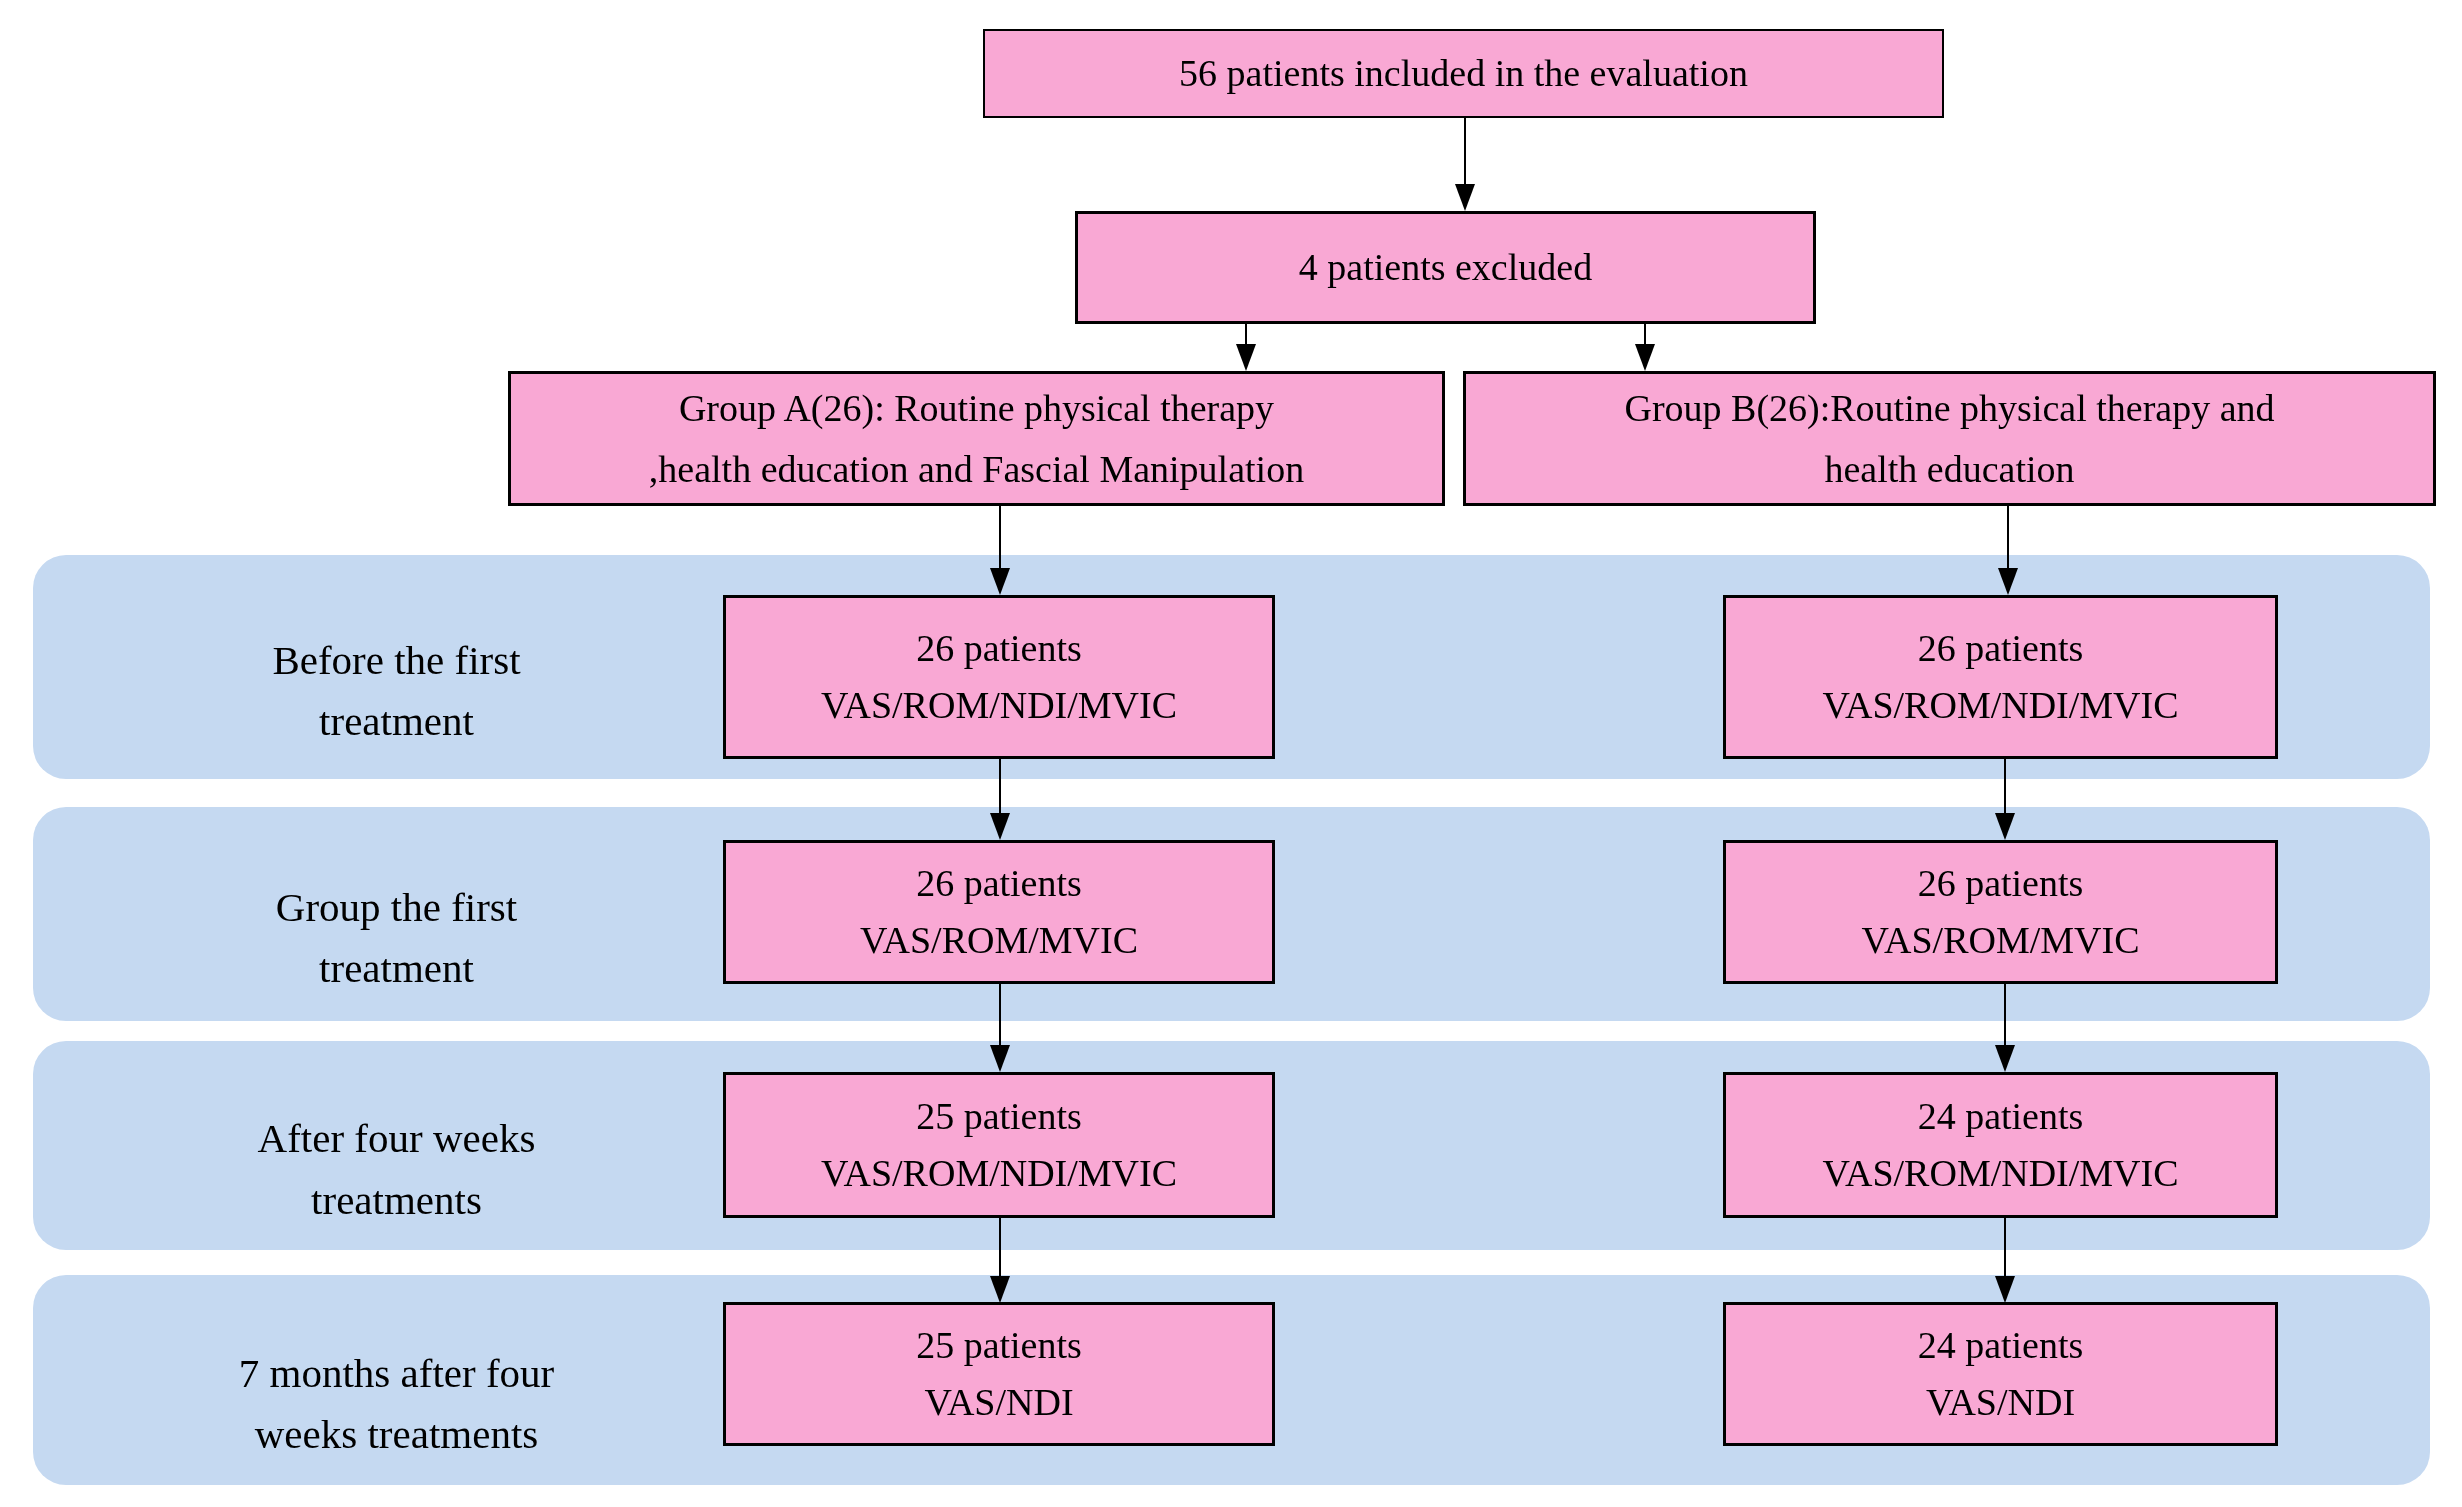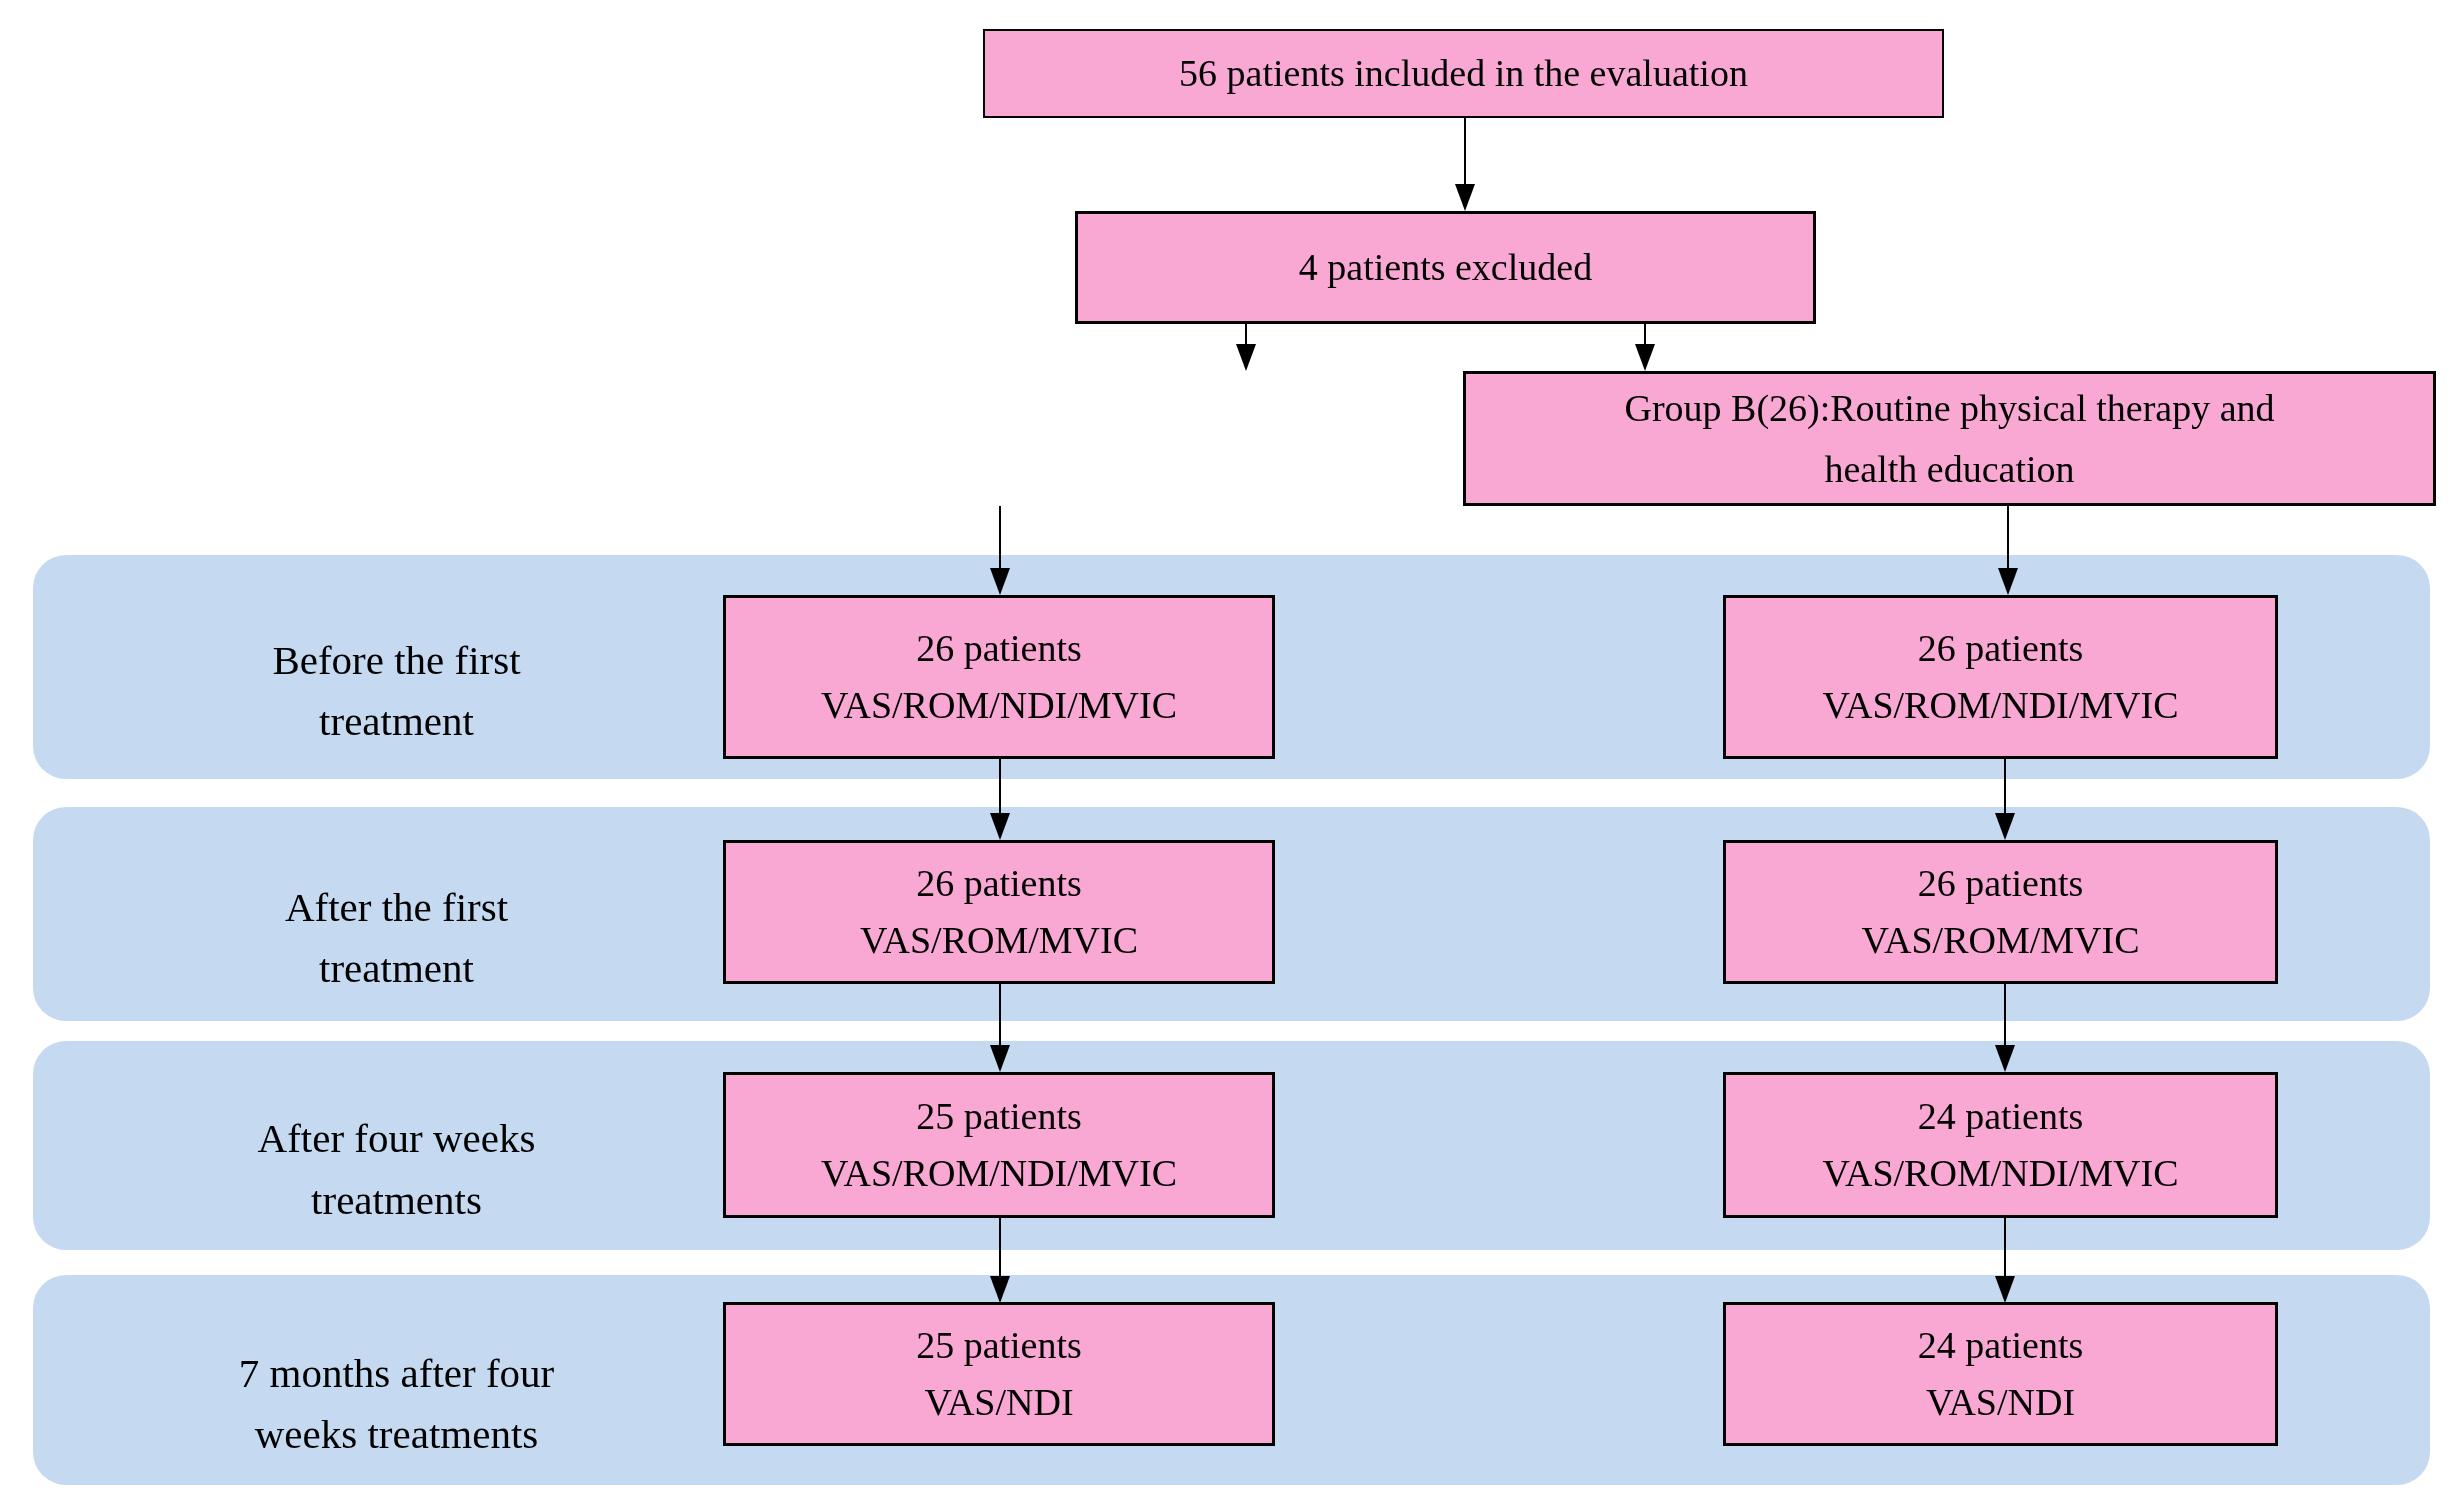--- a/index.html
+++ b/index.html
@@ -55,36 +55,38 @@
 </head>
 <body>
 
 <div id="canvas">
 
   <div class="band" style="top:555px;height:224px;">
     <div class="band-label">Before the first
 treatment</div>
   </div>
   <div class="band" style="top:807px;height:214px;">
-    <div class="band-label">After the first
+    <div class="band-label">Group the first
 treatment</div>
   </div>
   <div class="band" style="top:1041px;height:209px;">
     <div class="band-label">After four weeks
 treatments</div>
   </div>
   <div class="band" style="top:1275px;height:210px;">
     <div class="band-label">7 months after four
 weeks treatments</div>
   </div>
 
   <div class="node thin" style="left:983px;top:28.5px;width:961px;height:89px;">56 patients included in the evaluation</div>
 
   <div class="node" style="left:1075px;top:211px;width:741px;height:113px;">4 patients excluded</div>
 
+  <div class="node group" style="left:508px;top:371px;width:937px;height:135px;">Group A(26): Routine physical therapy
+,health education and Fascial Manipulation</div>
 
   <div class="node group" style="left:1463px;top:371px;width:973px;height:135px;">Group B(26):Routine physical therapy and
 health education</div>
 
   <div class="node" style="left:723px;top:595px;width:552px;height:164px;">26 patients
 VAS/ROM/NDI/MVIC</div>
   <div class="node" style="left:723px;top:840px;width:552px;height:144px;">26 patients
 VAS/ROM/MVIC</div>
   <div class="node" style="left:723px;top:1072px;width:552px;height:146px;">25 patients
 VAS/ROM/NDI/MVIC</div>

